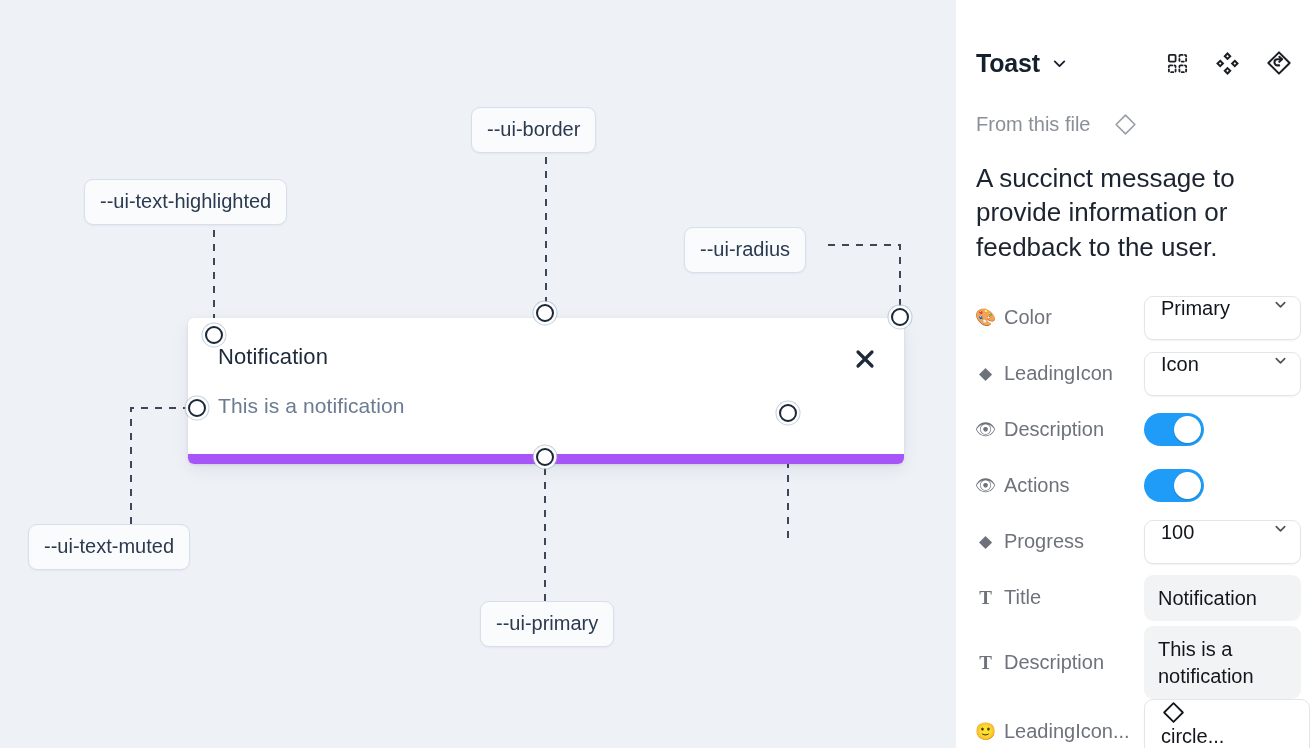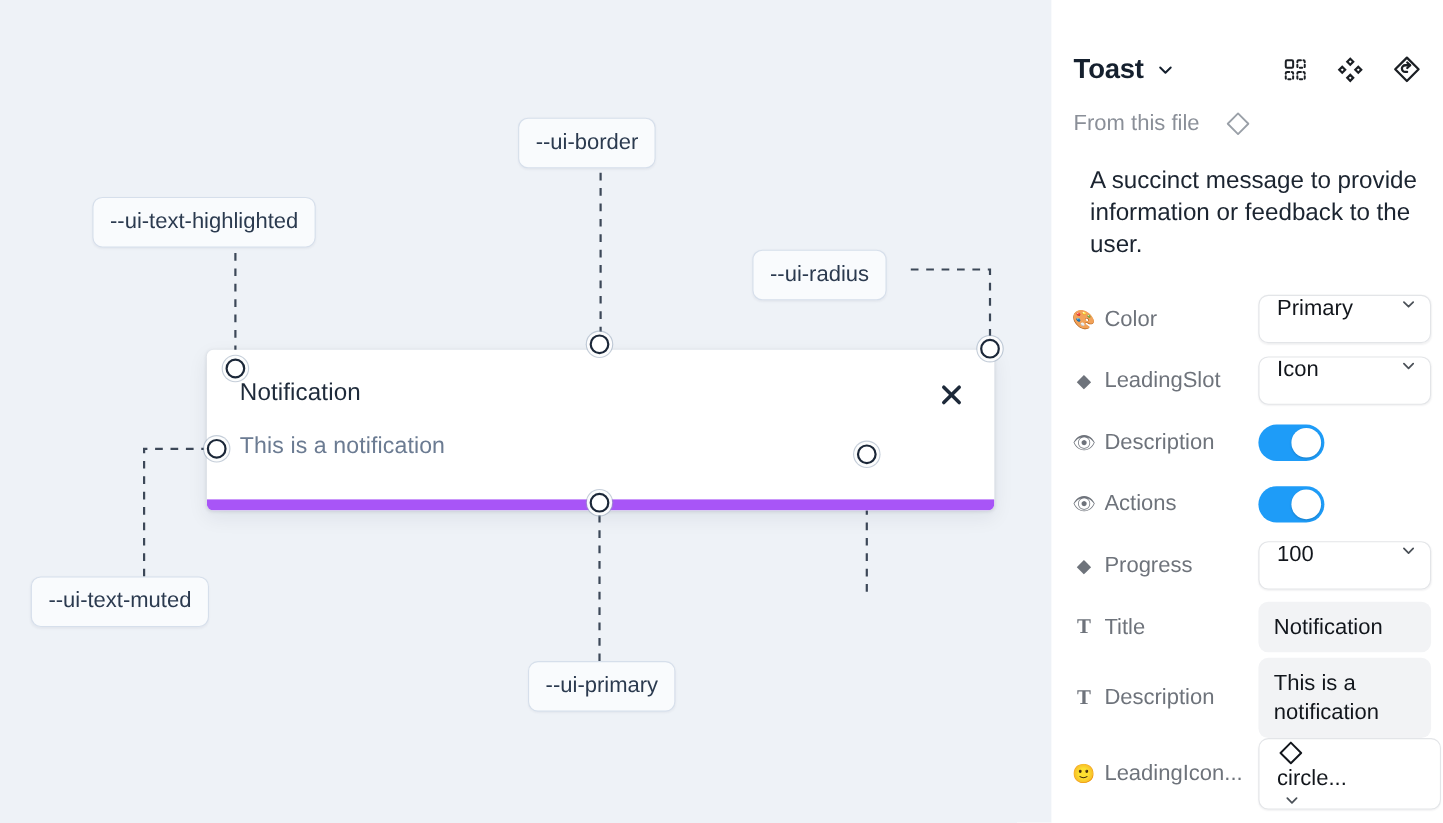--- a/index.html
+++ b/index.html
@@ -107,30 +107,29 @@
   .panel-title {
     font-size: 25px; font-weight: bold; color: #15202e;
     letter-spacing: -.2px;
   }
   .caret-lg { margin-left: 11px; display:flex; align-items:center; cursor:pointer; }
   .head-icons { margin-left: auto; display: flex; align-items: center; gap: 26px; }
   .head-icons .hi { cursor: pointer; display: flex; }
 
   .from-file {
     display: flex; align-items: center; gap: 23px;
-    margin-top: 8px;
+    margin-top: 20px;
     color: #8a8f98; font-size: 20px;
   }
   .summary {
     margin-top: 24px;
     color: #1b2430;
-    font-size: 22px;
+    font-size: 26px;
     line-height: 1.32;
     max-width: 330px;
-    margin-left: 15px;
   }
 
   .props { margin-top: 26px; }
   .prop-row {
     display: flex; align-items: center;
     min-height: 56px;
   }
   .prop-label {
     display: flex; align-items: center; gap: 9px;
     width: 168px; flex: none;
@@ -296,21 +295,21 @@
                   <path d="M3.5 6 L8 10.5 L12.5 6"></path>
                 </svg>
             </span>
           </div>
         </div>
       </div>
 
       <div class="prop-row">
         <div class="prop-label">
           <span class="pl-icon">◆</span>
-          <span class="txt">LeadingSlot</span>
+          <span class="txt">LeadingIcon</span>
         </div>
         <div class="prop-ctl">
           <div class="select">
             <span class="sv">Icon</span>
             <span class="sc">
               <svg width="15" height="15" viewBox="0 0 16 16" fill="none" stroke="#4b5158" stroke-width="1.7" stroke-linecap="round" stroke-linejoin="round">
                   <path d="M3.5 6 L8 10.5 L12.5 6"></path>
                 </svg>
             </span>
           </div>

